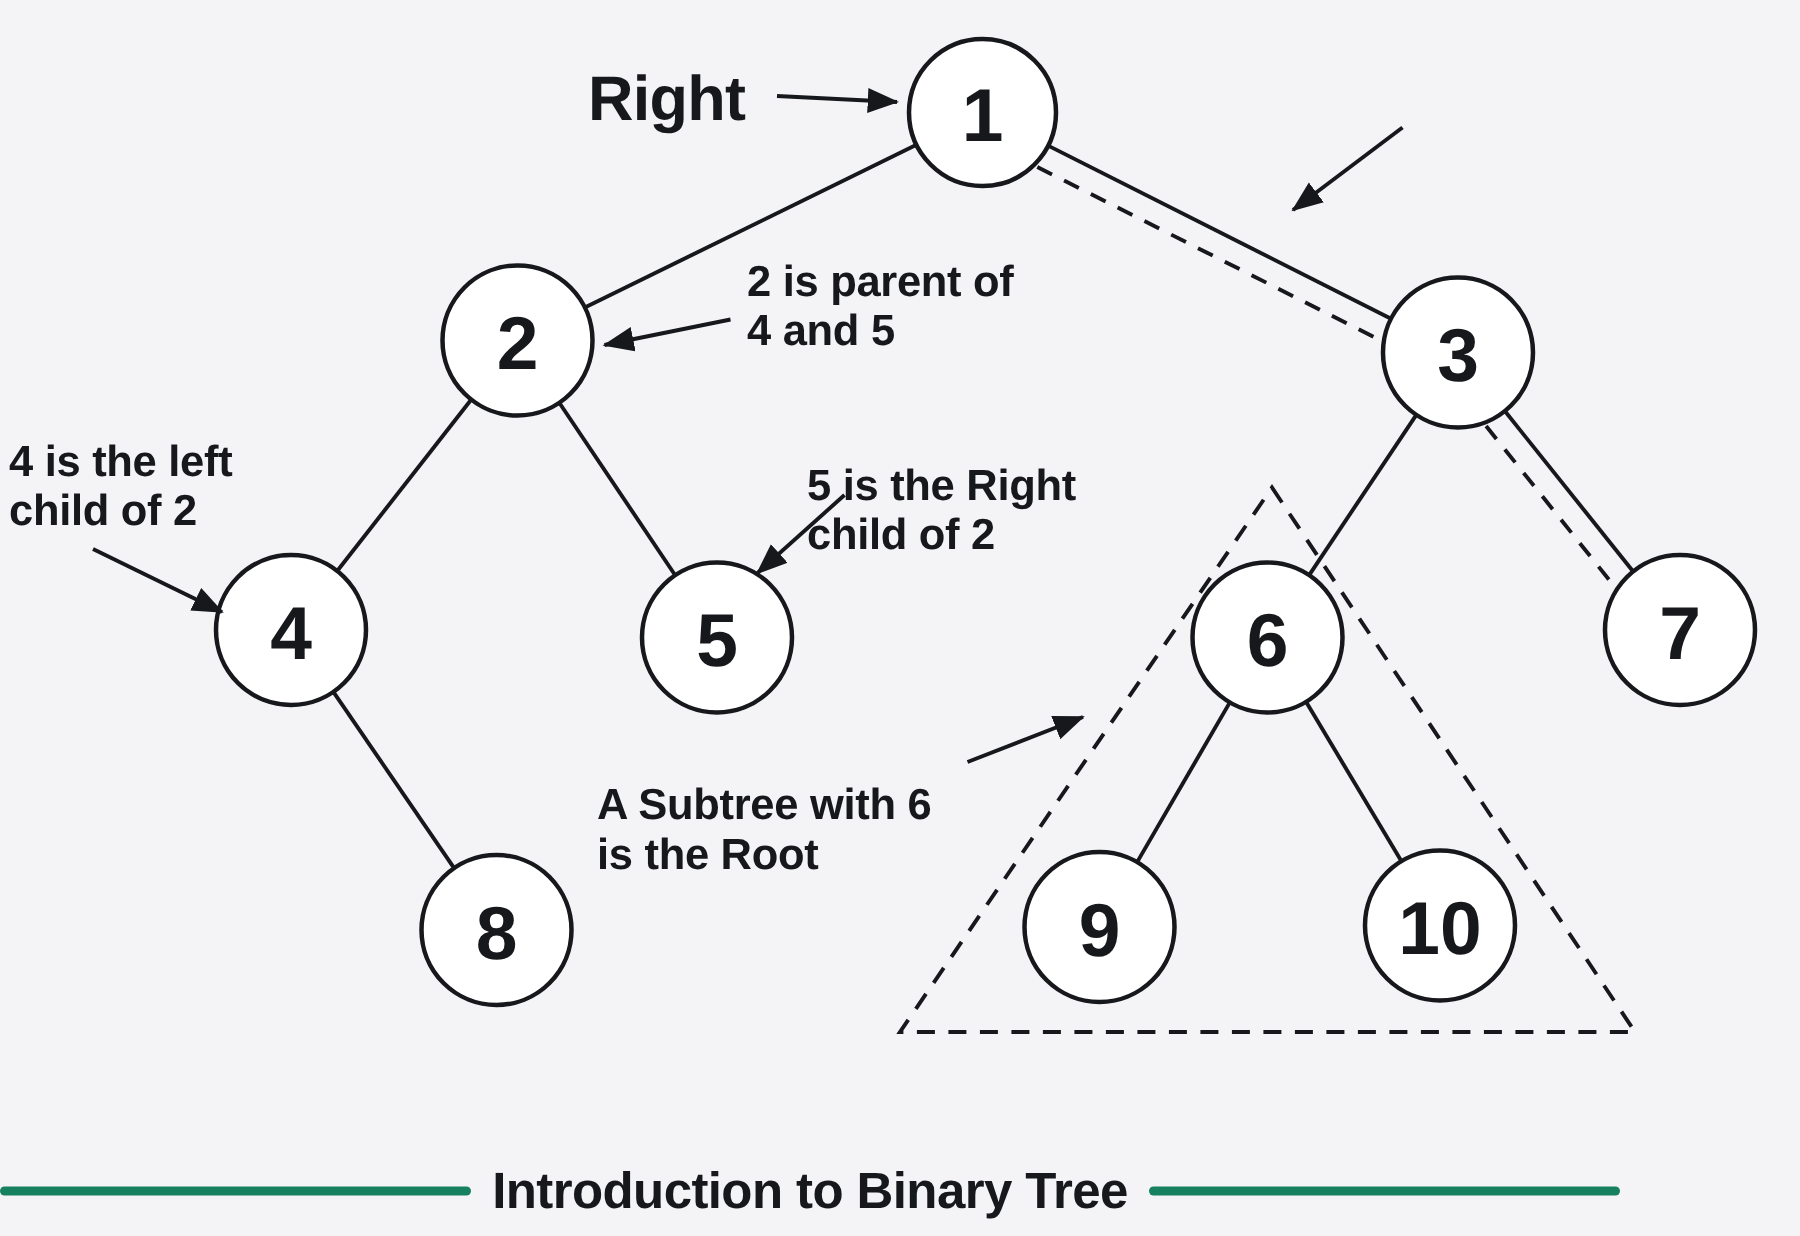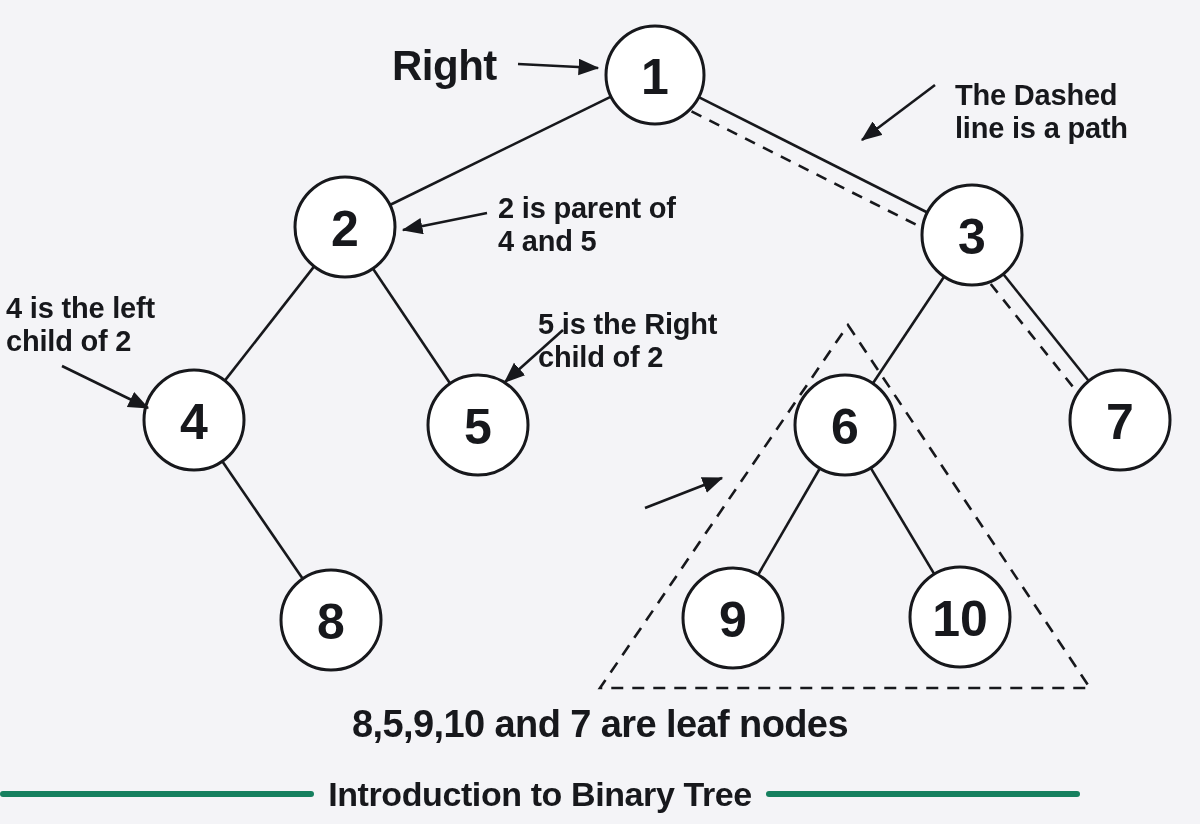--- a/index.html
+++ b/index.html
@@ -189,34 +189,33 @@
       <line class="anno-arrow" x1="935" y1="85" x2="862" y2="140" marker-end="url(#arrowhead)"></line>
       <line class="anno-arrow" x1="487" y1="213" x2="403" y2="230" marker-end="url(#arrowhead)"></line>
       <line class="anno-arrow" x1="62" y1="366" x2="148" y2="408" marker-end="url(#arrowhead)"></line>
       <line class="anno-arrow" x1="563" y1="330" x2="505" y2="382" marker-end="url(#arrowhead)"></line>
       <line class="anno-arrow" x1="645" y1="508" x2="722" y2="478" marker-end="url(#arrowhead)"></line>
     </g>
   </svg>
 
   <div class="anno-text anno-root" style="left:392px; top:42px;">Right</div>
 
-  <div class="anno-text" style="left:955px; top:79px;">The Dashed
-line is a path</div>
-
-  <div class="anno-text" style="left:498px; top:172px;margin-top:20px;">2 is parent of
+
+  <div class="anno-text" style="left:498px; top:172px;">2 is parent of
 4 and 5</div>
 
   <div class="anno-text" style="left:6px; top:292px;">4 is the left
 child of 2</div>
 
   <div class="anno-text" style="left:538px; top:308px;">5 is the Right
 child of 2</div>
 
-
-  <div id="caption-leaf">8,5,9,10 and 7 are leaf nodes</div>
+  <div class="anno-text" style="left:398px; top:521px;">A Subtree with 6
+is the Root</div>
+
 
   <div id="footer-bar">
     <div class="footer-rule" id="footer-rule-left"></div>
     <div id="footer-title">Introduction to Binary Tree</div>
     <div class="footer-rule" id="footer-rule-right"></div>
   </div>
 
 </div>
 
 </body></html>

